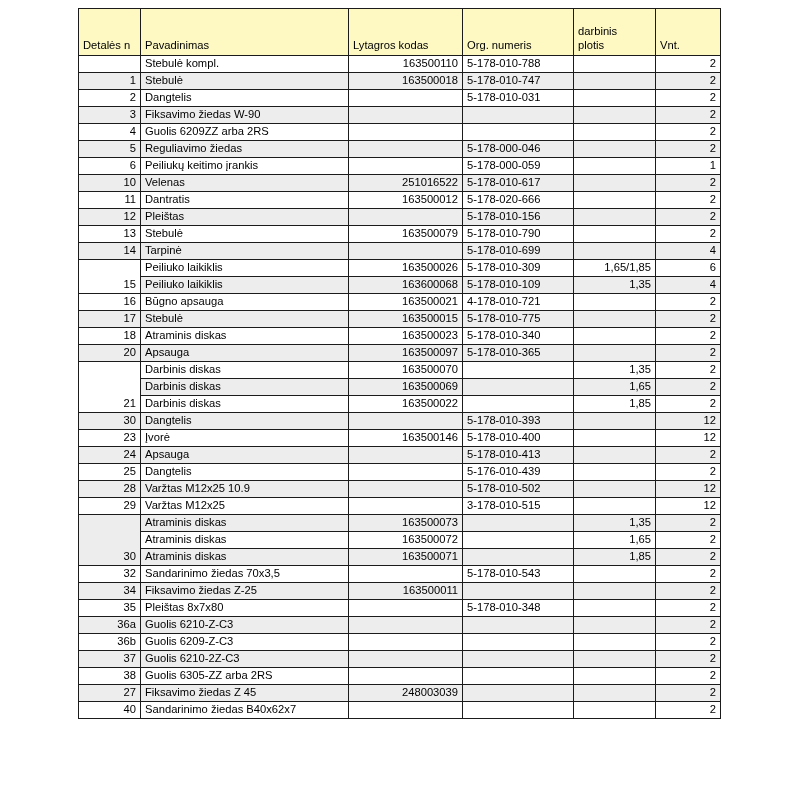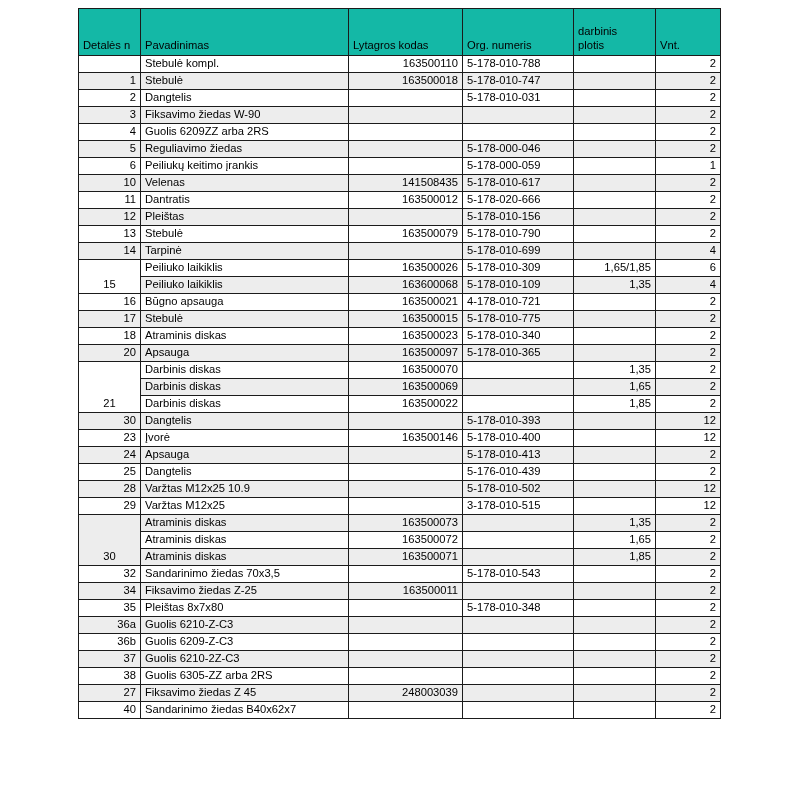--- a/index.html
+++ b/index.html
@@ -59,29 +59,29 @@
   col.c-name  { width: 208px; }
   col.c-code  { width: 114px; }
   col.c-org   { width: 111px; }
   col.c-width { width: 82px; }
   col.c-unit  { width: 65px; }
 
   
   tr.head td {
     height: 47px;
     vertical-align: bottom;
-    background: #14b8a6;
+    background: #fef9c3;
     padding-bottom: 3px;
   }
   tr.head td.wrapcell { white-space: normal; line-height: 1.25; }
 
   
   .ar { text-align: right; }
   .al { text-align: left; }
-  .mid { vertical-align: middle; text-align: center; }
+  .mid { vertical-align: middle; }
 
   
   tr.shaded td { background: #ededed; }
   tr.plain td  { background: #ffffff; }
 </style>
 </head>
 <body>
 
 <div id="watermark-layer">
   <svg width="800" height="800" viewBox="0 0 800 800">
@@ -168,21 +168,21 @@
           <td class="ar">6</td>
           <td class="al">Peiliukų keitimo įrankis</td>
           <td class="ar"></td>
           <td class="al">5-178-000-059</td>
           <td class="ar"></td>
           <td class="ar">1</td>
         </tr>
         <tr class="shaded">
           <td class="ar">10</td>
           <td class="al">Velenas</td>
-          <td class="ar">141508435</td>
+          <td class="ar">251016522</td>
           <td class="al">5-178-010-617</td>
           <td class="ar"></td>
           <td class="ar">2</td>
         </tr>
         <tr class="plain">
           <td class="ar">11</td>
           <td class="al">Dantratis</td>
           <td class="ar">163500012</td>
           <td class="al">5-178-020-666</td>
           <td class="ar"></td>

